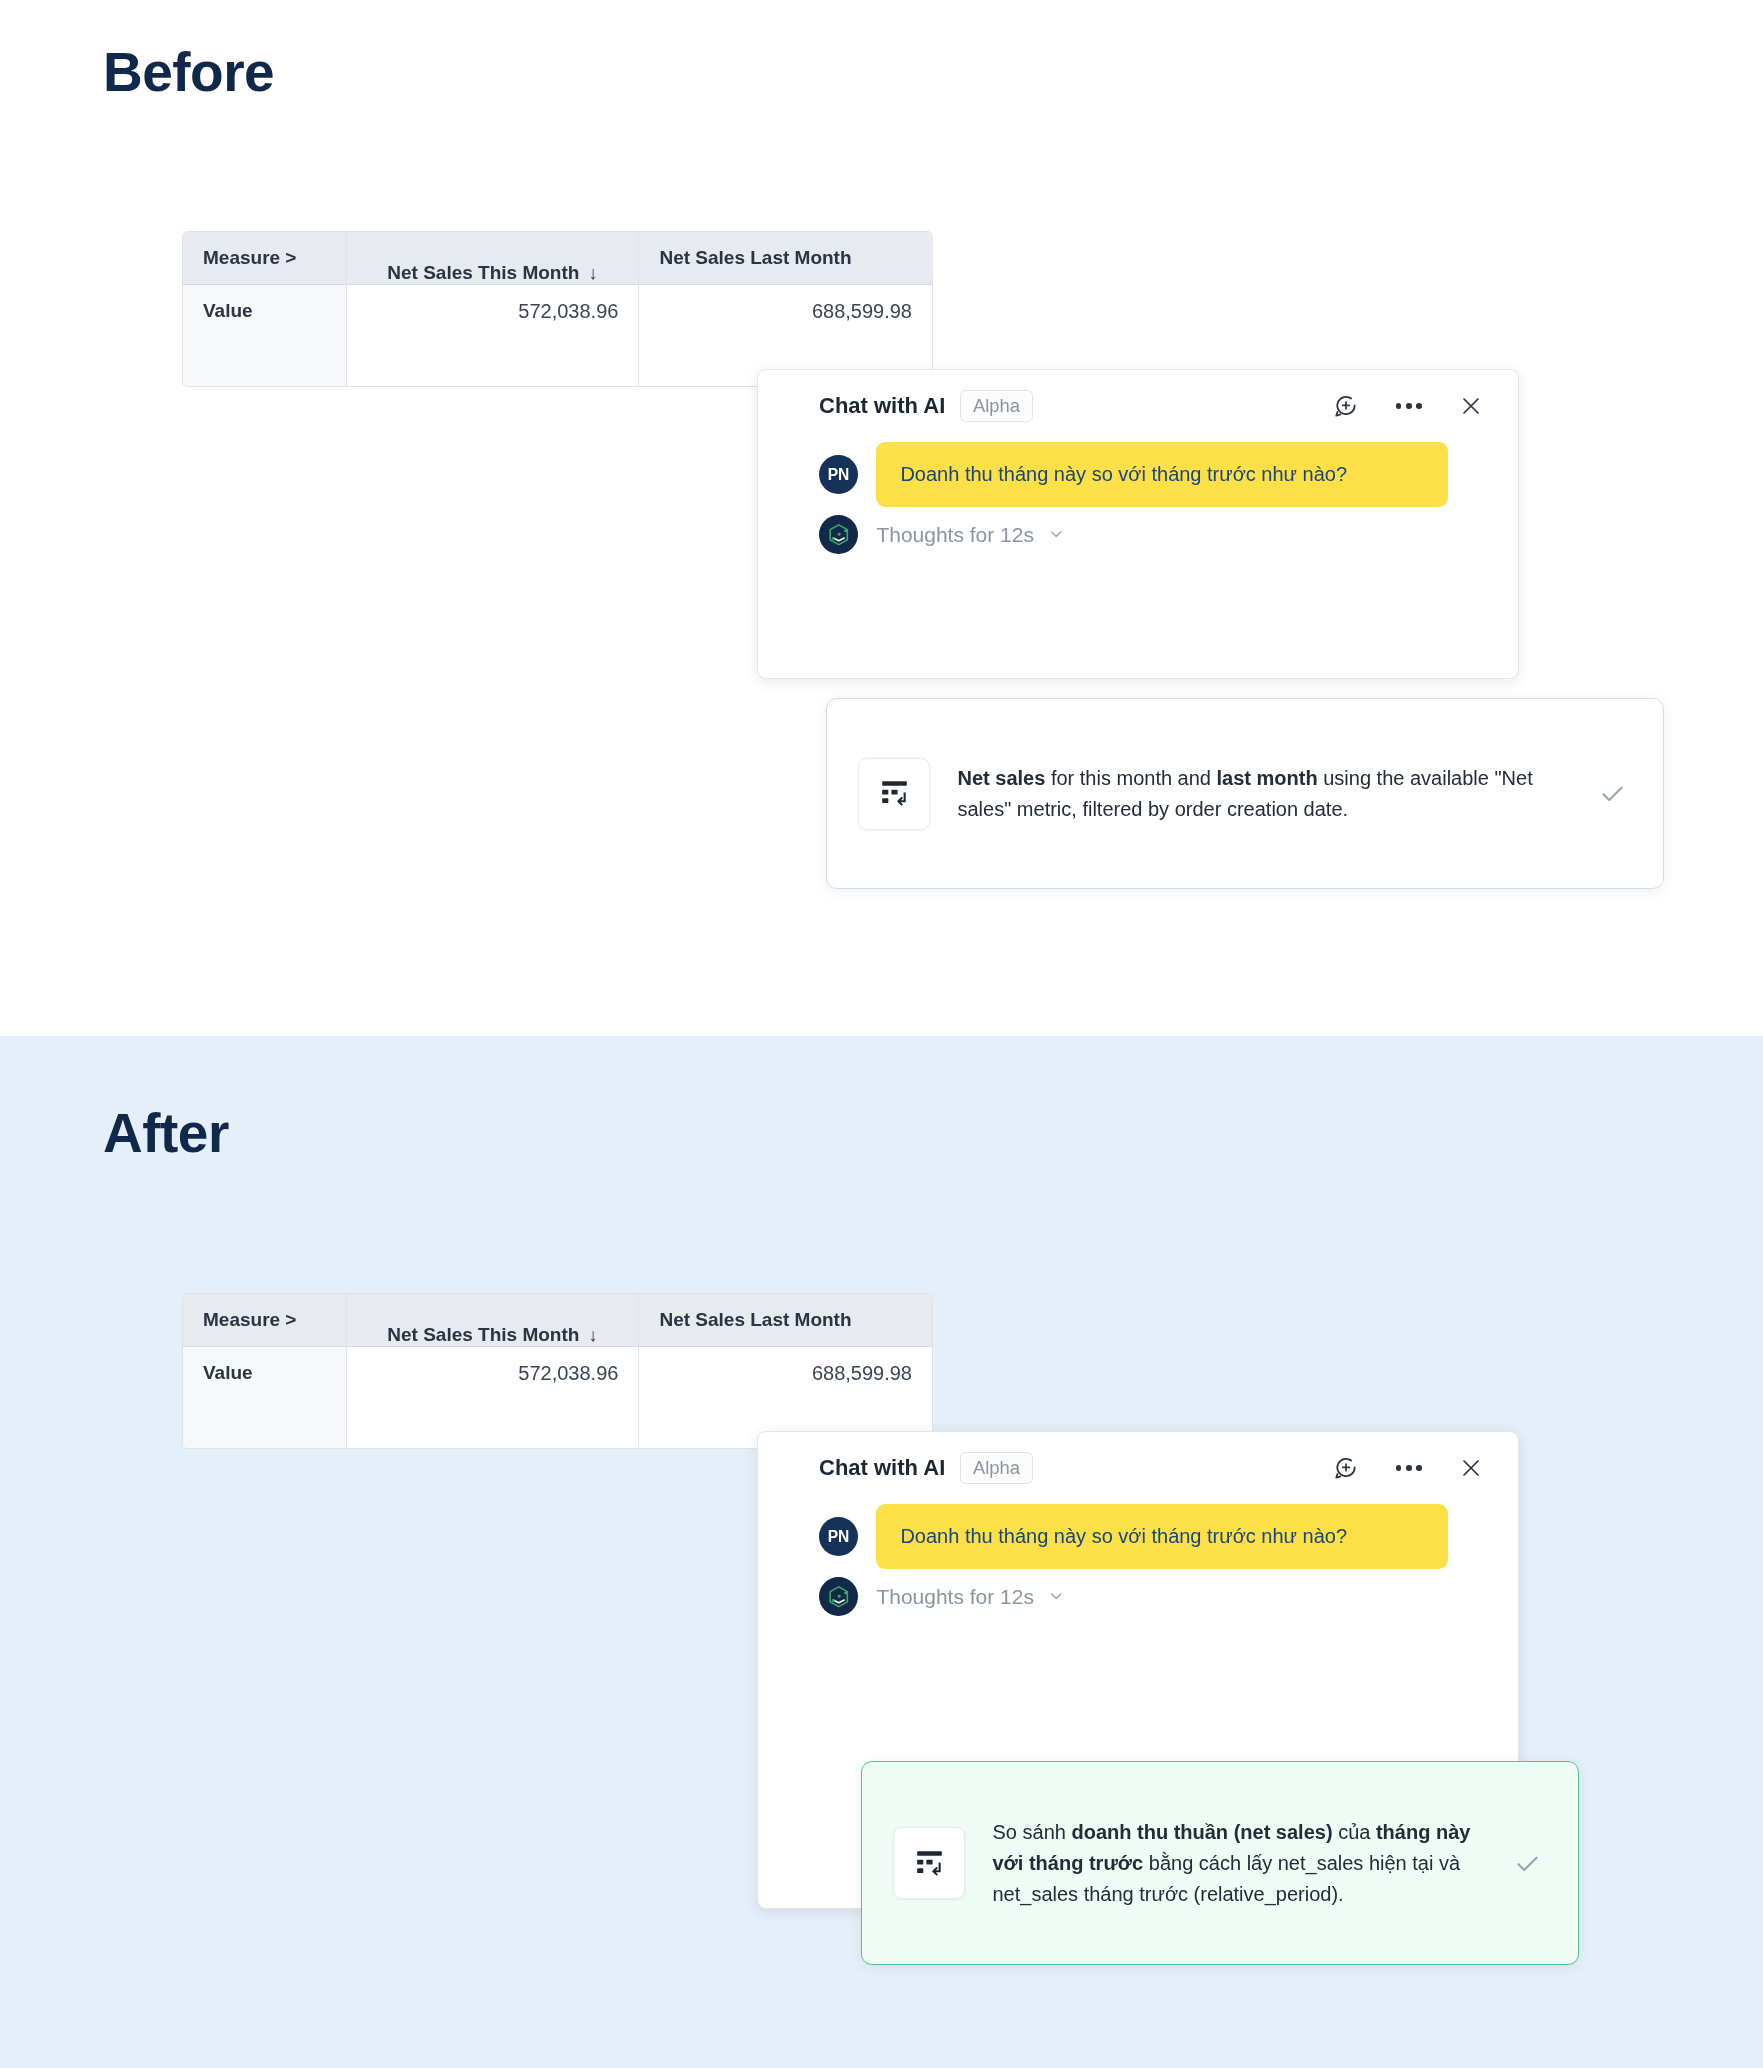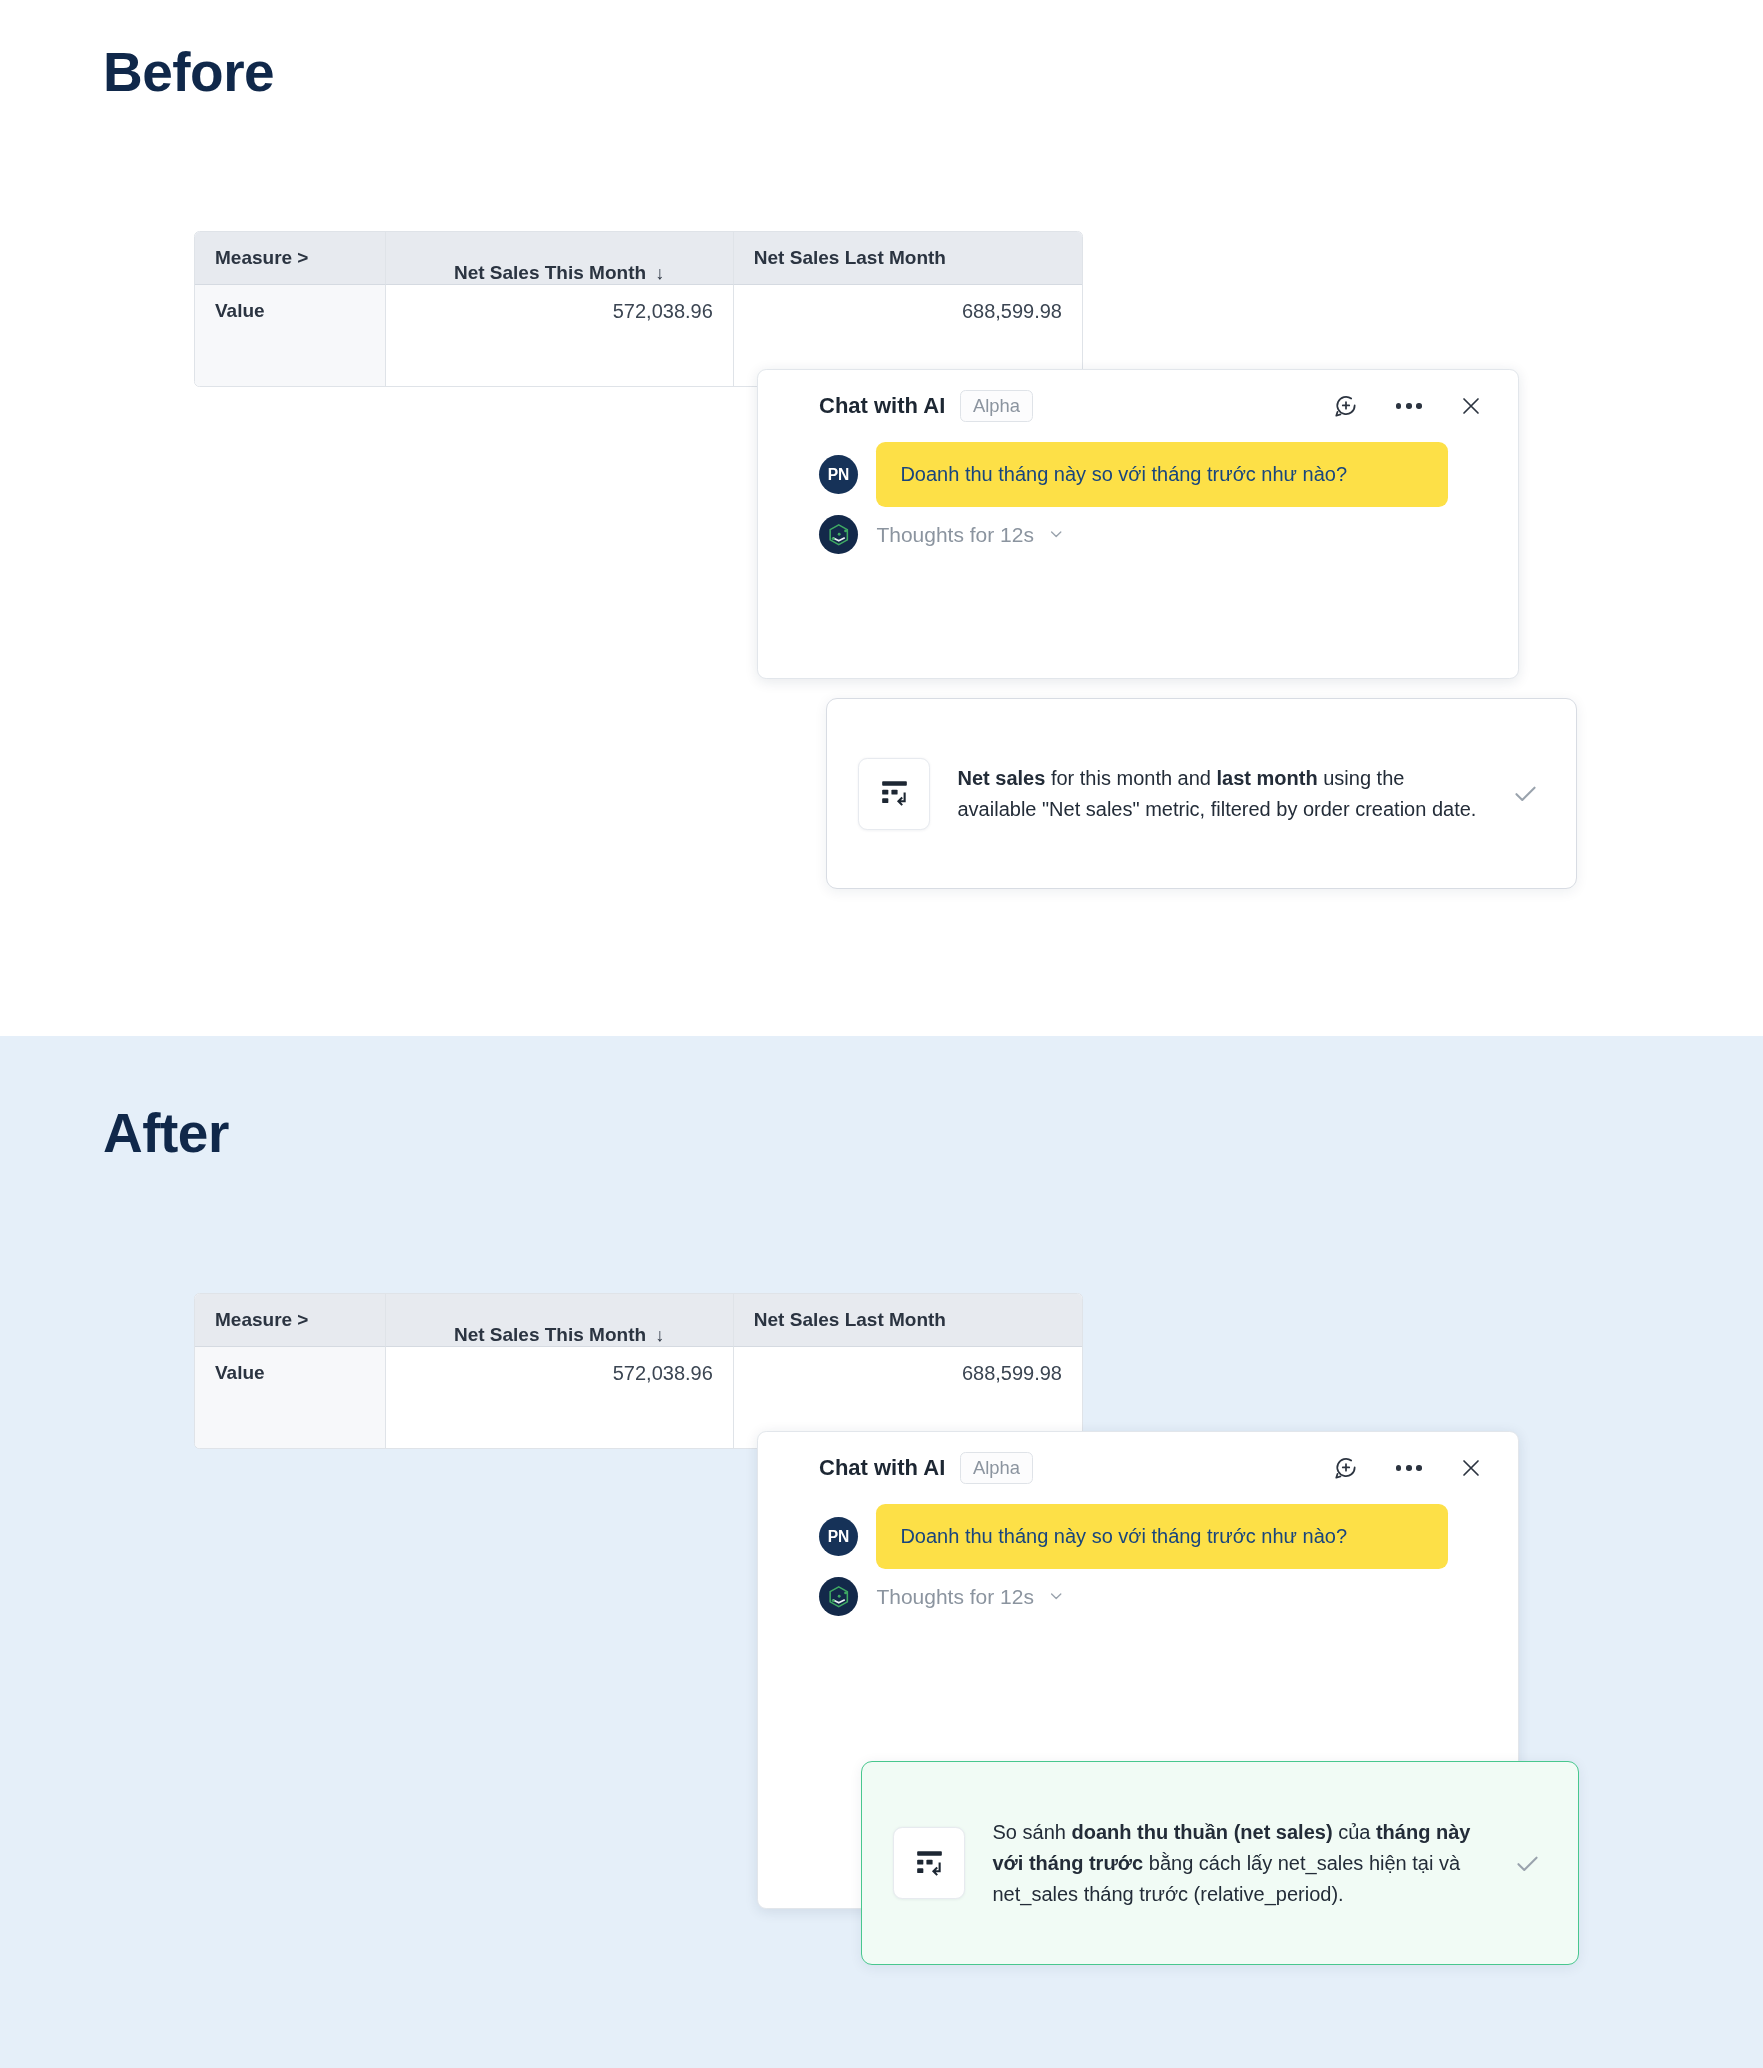--- a/index.html
+++ b/index.html
@@ -25,26 +25,25 @@
     font-weight: bold;
     color: #10284a;
     letter-spacing: -0.5px;
     line-height: 1;
   }
   .section-before .section-title { top: 45px; }
 
   
   .data-table {
     position: absolute;
-    width: 889px;
+    width: 751px;
     border: 0.9px solid #dfe3e8;
     border-radius: 5.5px;
     overflow: hidden;
     background: #ffffff;
-    margin-left: 12px;
   }
   .section-before .data-table { left: 182px; top: 231px; height: 156px; }
 
   .tbl-row { display: flex; }
   .tbl-head { background: #e7eaef; height: 53px; }
   .tbl-body { height: 101px; }
 
   .tbl-cell {
     display: flex;
     align-items: center;
@@ -137,21 +136,21 @@
     position: absolute;
     display: flex;
     align-items: center;
     border-radius: 11px;
     background: #ffffff;
     border: 0.9px solid #d8dce3;
     box-shadow: 0 2.8px 13px rgba(20,40,70,0.07);
     padding: 27.5px 31px;
     gap: 27.5px;
   }
-  .card-before { left: 826px; top: 698px; width: 751px; height: 191px; align-items: center; }
+  .card-before { left: 826px; top: 698px; width: 838px; height: 191px; align-items: center; }
   .card-after  {
     left: 861px; top: 1761px; width: 718px; height: 204px;
     background: #f1fbf5; border: 1.8px solid #48c78e;
   }
 
   .card-icon {
     width: 72px; height: 72px; flex: none;
     background: #ffffff; border: 0.9px solid #e7eaef;
     border-radius: 9.2px;
     display: flex; align-items: center; justify-content: center;

